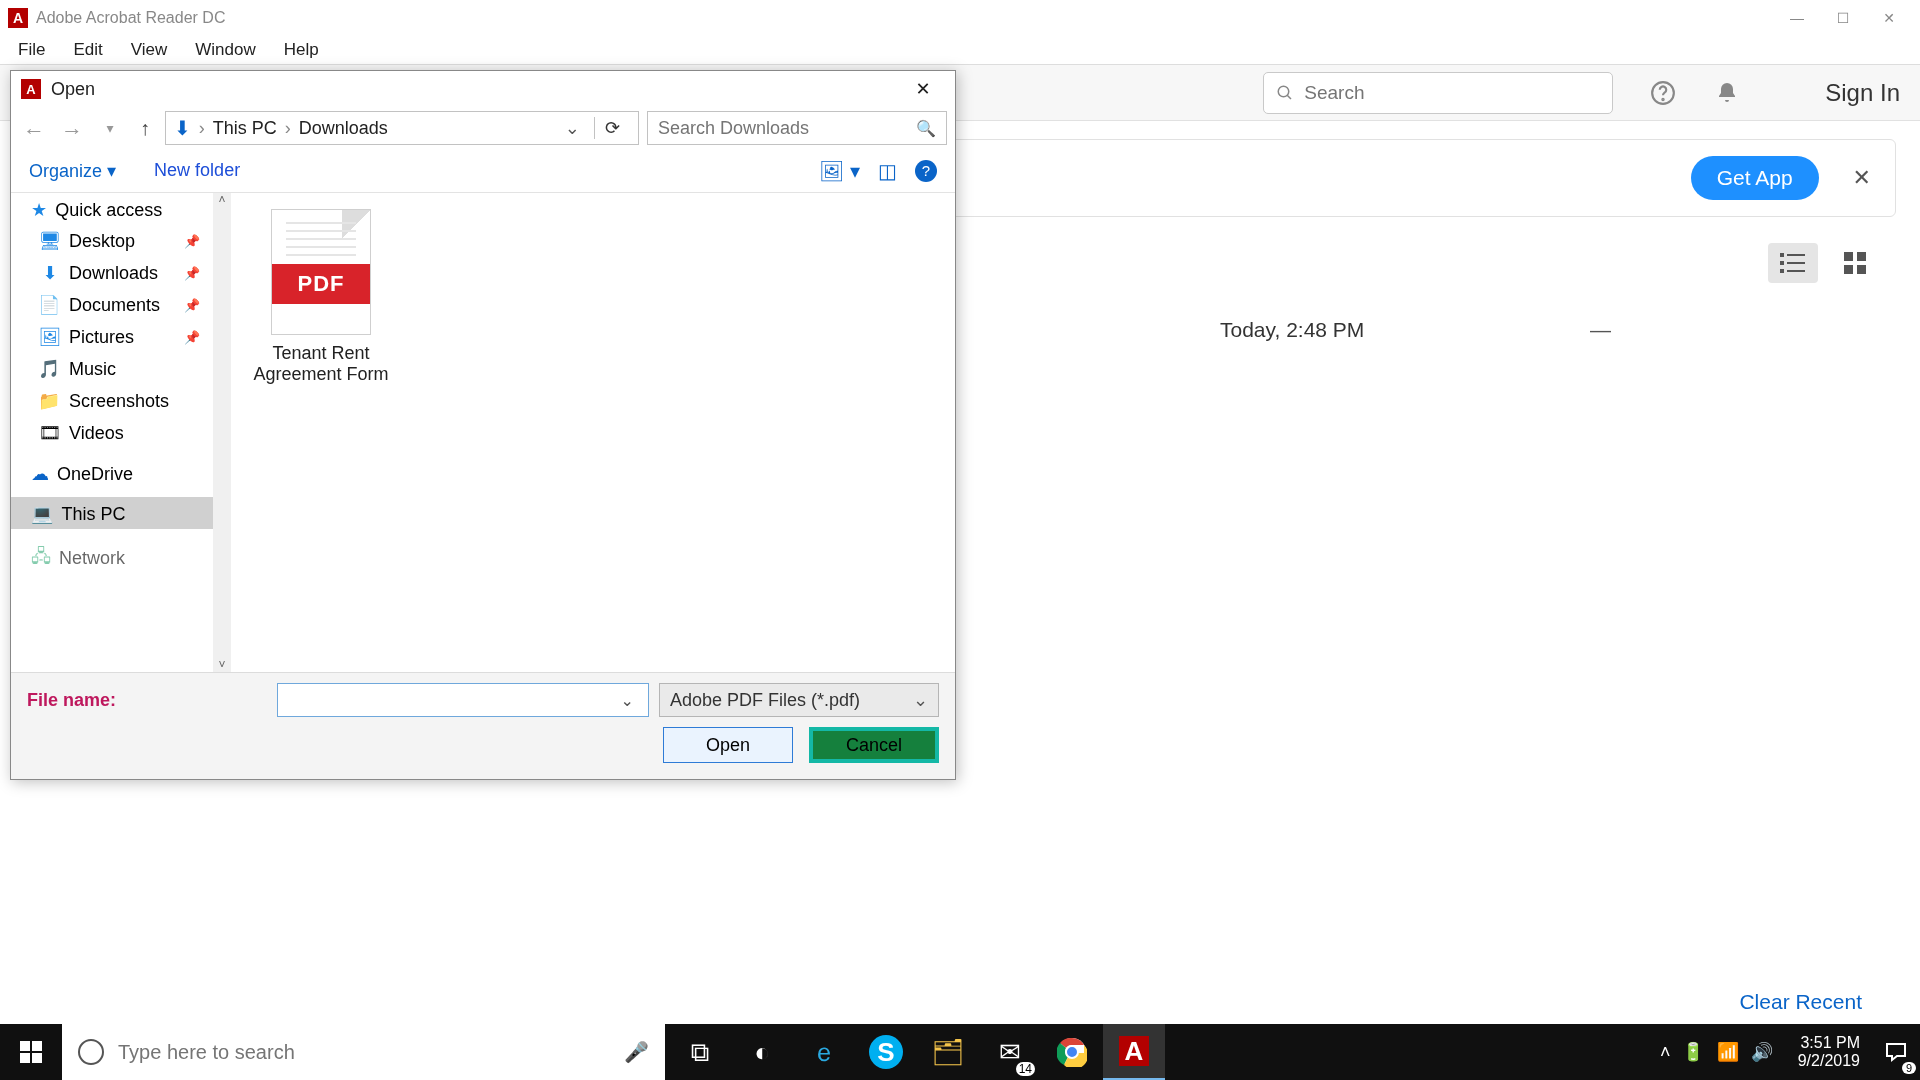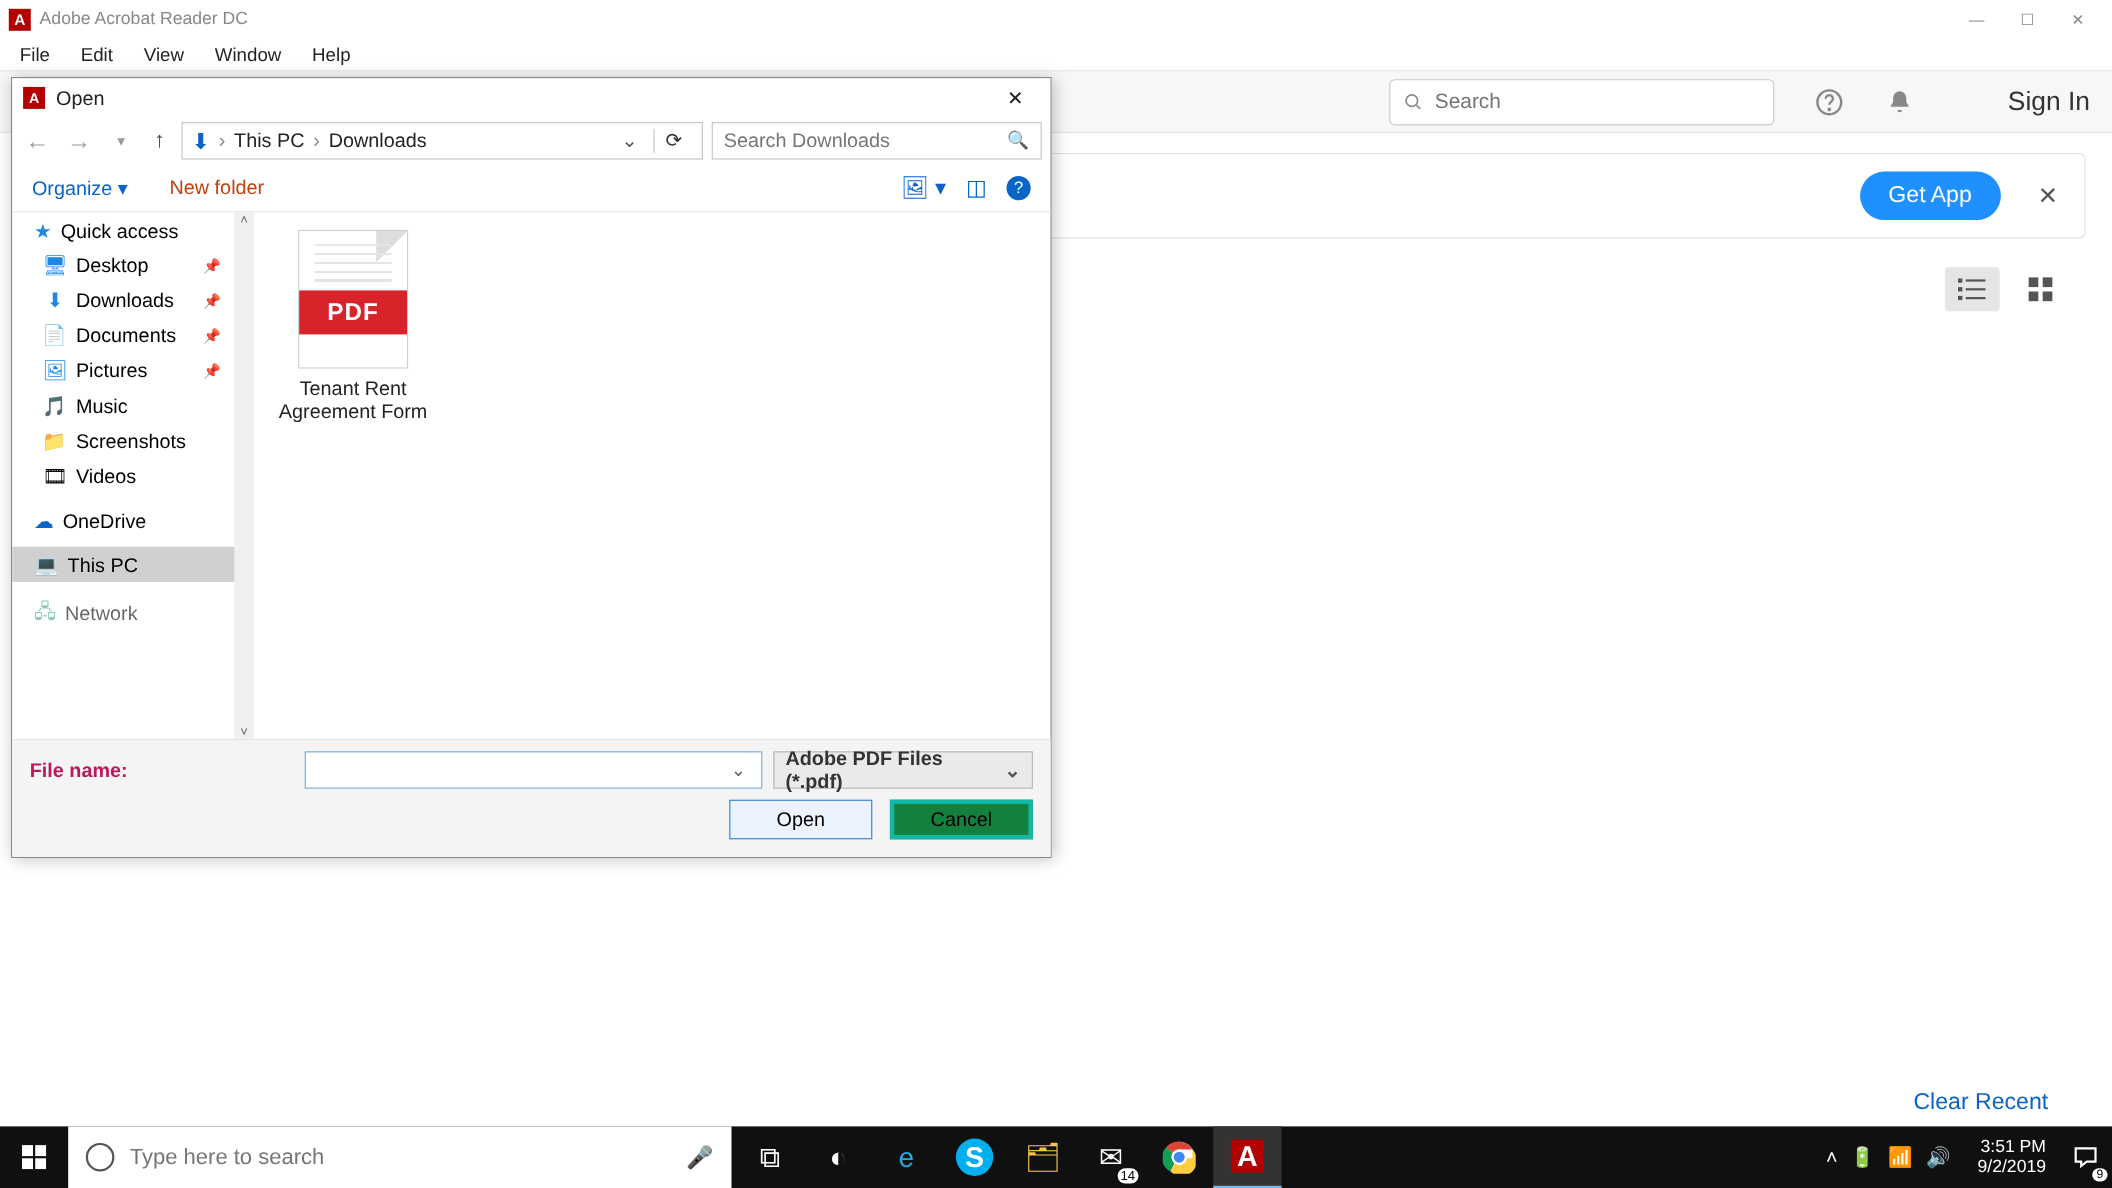--- a/index.html
+++ b/index.html
@@ -74,21 +74,21 @@
 .od-addr .crumb { cursor: pointer; }
 .od-addr .chev { color: #888; padding: 0 2px; }
 .od-addr .drop { margin-left: auto; color: #555; padding: 0 8px; cursor: pointer; }
 .od-addr .refresh { border-left: 1px solid #c2c2c2; padding: 0 10px; color: #333; cursor: pointer; }
 .od-search { width: 300px; height: 34px; border: 1px solid #c2c2c2; display: flex; align-items: center; padding: 0 10px; }
 .od-search input { border: none; outline: none; font-size: 18px; color: #888; flex: 1; }
 .od-search .sicon { color: #555; font-size: 16px; }
 
 .od-toolbar { height: 44px; border-bottom: 1px solid #e3e3e3; display: flex; align-items: center; padding: 0 18px; font-size: 18px; }
 .od-toolbar .org { color: #0a64c8; cursor: pointer; margin-right: 38px; }
-.od-toolbar .newf { color: #c2410c; cursor: pointer; }
+.od-toolbar .newf { color: #1d4ed8; cursor: pointer; }
 .od-toolbar .right { margin-left: auto; display: flex; align-items: center; gap: 18px; }
 .od-toolbar .tb-ico { color: #0a64c8; font-size: 20px; cursor: pointer; }
 .od-toolbar .tb-ico.help { width: 22px; height: 22px; border-radius: 50%; background: #0a64c8; color: #fff; font-size: 15px; display: inline-flex; align-items: center; justify-content: center; }
 
 .od-body { flex: 1; display: flex; min-height: 0; border-bottom: 1px solid #dcdcdc; }
 .od-tree { width: 220px; border-right: 0; overflow: hidden; font-size: 18px; position: relative; }
 .od-tree .scroll { position:absolute; right:0; top:0; bottom:0; width:18px; background:#f0f0f0; display:flex; flex-direction:column; align-items:center; justify-content:space-between; color:#666; font-size:12px; }
 .od-tree ul { list-style: none; }
 .od-tree li { display: flex; align-items: center; padding: 5px 10px 5px 28px; cursor: pointer; }
 .od-tree li .ico { width: 22px; display: inline-flex; justify-content: center; margin-right: 8px; font-size: 18px; }
@@ -102,21 +102,21 @@
 .pdf-thumb::before { content:""; position:absolute; top:0; right:0; width:28px; height:28px; background:linear-gradient(135deg,#ddd 50%, #fff 50%); }
 .pdf-thumb .stripe { position:absolute; left:0; right:0; bottom:30px; height:40px; background:#d8232a; color:#fff; font-weight:bold; font-size:22px; display:flex; align-items:center; justify-content:center; letter-spacing:1px; }
 .pdf-thumb .lines { position:absolute; top:12px; left:14px; right:14px; height:38px; background:repeating-linear-gradient(#e5e5e5 0 2px, transparent 2px 8px); }
 
 .od-bottom { padding: 10px 16px 16px 16px; background: #f4f4f4; }
 .od-row1 { display: flex; align-items: center; gap: 10px; margin-bottom: 10px; }
 .od-row1 .lbl { width: 240px; text-align: left; font-size: 18px; color: #be185d; padding-right: 8px; font-weight: bold; }
 .od-row1 .fname { flex: 1; height: 34px; border: 1px solid #6fa8dc; background:#fff; display:flex; align-items:center; padding:0 8px; }
 .od-row1 .fname input { flex:1; border:none; outline:none; font-size:17px; }
 .od-row1 .fname .dd { color:#555; padding:0 6px; cursor:pointer; }
-.od-row1 .ftype { width: 236px; height: 34px; border: 1px solid #b5b5b5; background: #eaeaea; display:flex; align-items:center; padding:0 10px; font-size:18px; color:#333; cursor:pointer;font-weight:bold; }
+.od-row1 .ftype { width: 280px; height: 34px; border: 1px solid #b5b5b5; background: #eaeaea; display:flex; align-items:center; padding:0 10px; font-size:18px; color:#333; cursor:pointer; }
 .od-row1 .ftype .dd { margin-left:auto; color:#555; }
 .od-row2 { display:flex; justify-content:flex-end; gap:16px; }
 .od-row2 button { width: 130px; height: 36px; font-size: 18px; border: 4px solid #14b8a6; background: #15803d; cursor: pointer; }
 .od-row2 button.primary { border: 1px solid #2e7bd6; background: #eaf3fe; }
 
 svg { display:block; }
 </style>
 </head>
 <body>
 
@@ -180,20 +180,21 @@
     <span class="view-btn">
       <svg width="22" height="22" viewBox="0 0 22 22" fill="currentColor">
           <rect x="0" y="0" width="9" height="9"></rect>
           <rect x="13" y="0" width="9" height="9"></rect>
           <rect x="0" y="13" width="9" height="9"></rect>
           <rect x="13" y="13" width="9" height="9"></rect>
         </svg>
     </span>
   </div>
   <div class="row">
+    <span class="c-opened">Today, 2:48 PM</span>
     <span class="c-size">—</span>
   </div>
 </div>
 
 <div class="clear-recent">Clear Recent</div>
 
 <div class="open-dialog">
 
   <div class="od-title">
     <span class="logo">A</span>

